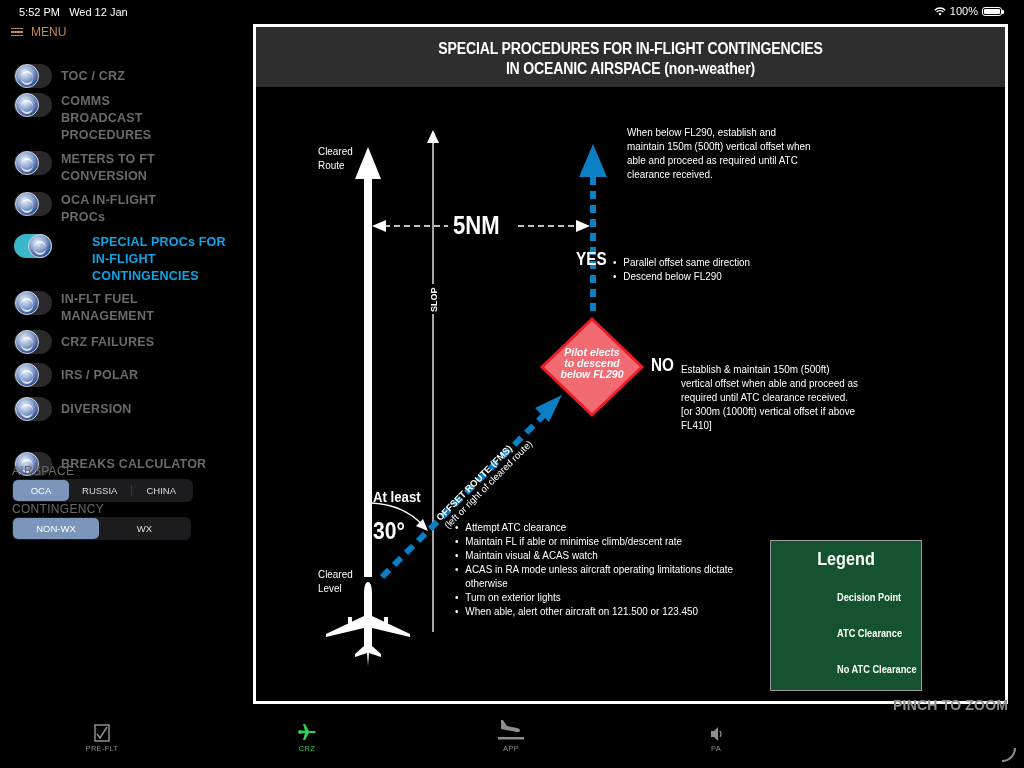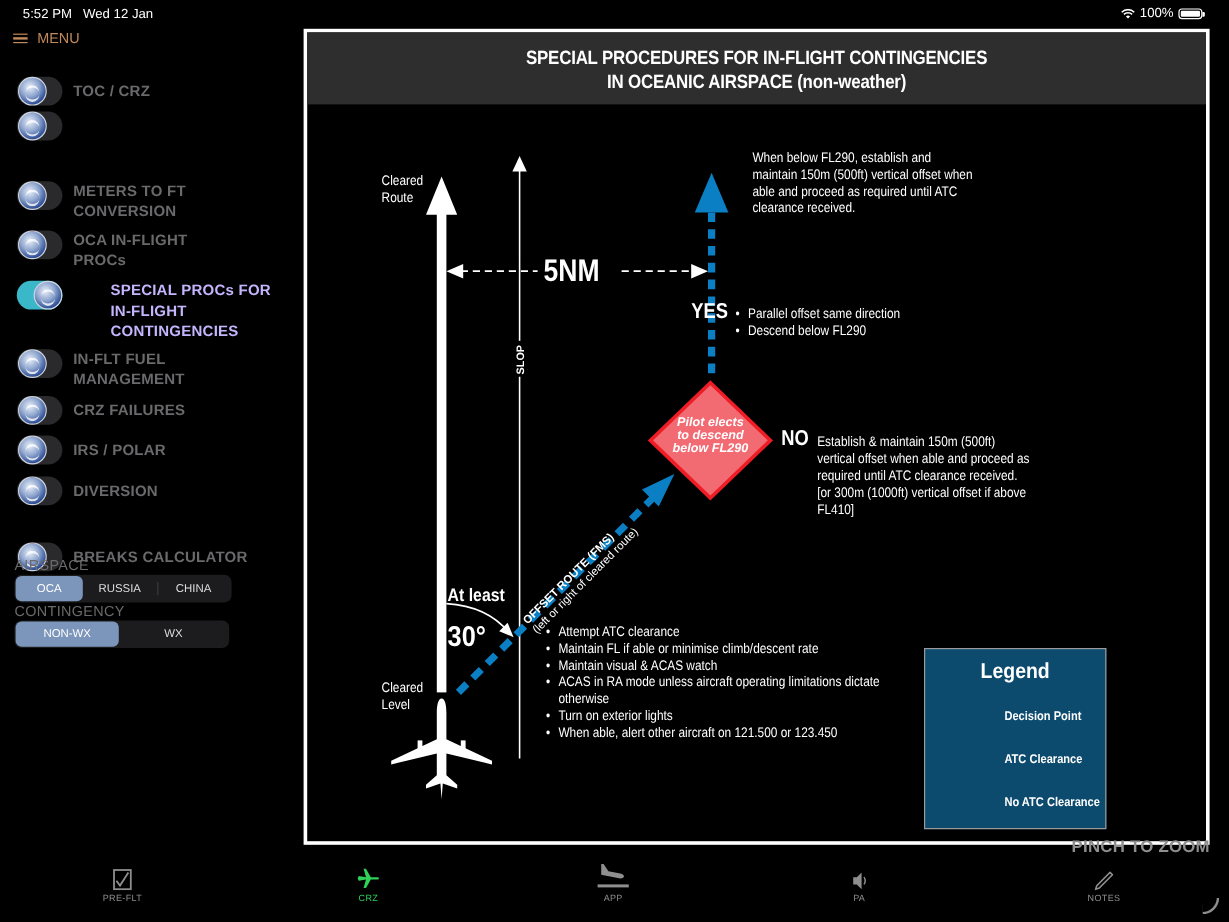--- a/index.html
+++ b/index.html
@@ -21,42 +21,42 @@
   
   .sidebar { position: absolute; left: 14px; top: 62px; width: 230px; }
   .nav-item { position: absolute; left: 0; display: flex; align-items: flex-start; width: 230px; }
   .toggle { width: 38px; height: 24px; border-radius: 12px; background: #2a2a2c; position: relative; flex-shrink: 0; margin-top: 0px; }
   .toggle.on { background: #3ab7c9; }
   .knob { position: absolute; left: 1px; top: 0px; width: 24px; height: 24px; border-radius: 50%;
           background: radial-gradient(circle at 40% 35%, #e8eef8 0%, #8fa6cf 40%, #2b4b93 75%, #1b2e66 100%); border: 1px solid #cfd6e2; }
   .toggle.on .knob { left: 14px; }
   .knob::before { content: ""; position: absolute; left: 5px; top: 6px; width: 12px; height: 10px; border-top: 2px solid #fff; border-bottom: 2px solid #fff; border-radius: 50%; opacity: .8; }
   .nav-label { margin-left: 9px; font-size: 12.5px; font-weight: bold; color: #6a6a6c; line-height: 17px; letter-spacing: .2px; }
-  .nav-item.active .nav-label { color: #c4b5fd; margin-left: 40px; }
+  .nav-item.active .nav-label { color: #0ea5e9; margin-left: 40px; }
 
   .section-label { position: absolute; left: 12px; font-size: 12px; color: #6a6a6c; letter-spacing: .3px; }
   .segmented { position: absolute; left: 12px; height: 23px; background: #1c1c1e; border-radius: 6px; display: flex; padding: 1px; }
   .seg { flex: 1; display: flex; align-items: center; justify-content: center; font-size: 9.5px; color: #ddd; border-radius: 5px; position: relative; }
   .seg.selected { background: #7c95ba; color: #fff; }
   .seg + .seg:not(.selected)::before { content: ""; position: absolute; left: 0; top: 5px; bottom: 5px; width: 1px; background: #3a3a3c; }
   .seg.selected + .seg::before { display: none; }
 
   
   .panel { position: absolute; left: 253px; top: 24px; width: 755px; height: 680px; border: 3px solid #fff; background: #000; }
   .panel-header { position: absolute; left: 0; top: 0; right: 0; height: 60px; background: #2e2e2e; text-align: center; padding-top: 12px; }
   .panel-title { font-family: "Liberation Sans", sans-serif; font-weight: bold; font-size: 16px; line-height: 20px; color: #fff; transform: scaleX(.88); letter-spacing: -.2px; }
   .diagram { position: absolute; left: 0; top: 0; }
 
   .txt { position: absolute; font-size: 11.5px; line-height: 14px; color: #fff; transform-origin: left top; }
   .narrow { transform: scaleX(.86); }
   .bullets { list-style: none; }
   .bullets li { position: relative; padding-left: 12px; }
   .bullets li::before { content: "•"; position: absolute; left: 0; top: 0; }
 
-  .legend { position: absolute; left: 514px; top: 513px; width: 152px; height: 151px; border: 1.5px solid #9a9a9a; background: #0c4a6e; }
+  .legend { position: absolute; left: 514px; top: 513px; width: 152px; height: 151px; border: 1.5px solid #9a9a9a; background: #14532d; }
   .legend-title { position: absolute; left: 0; right: 0; top: 8px; text-align: center; font-size: 18px; font-weight: bold; transform: scaleX(.9); }
   .legend-label { position: absolute; left: 66px; font-size: 10.5px; font-weight: bold; transform: scaleX(.88); transform-origin: left top; white-space: nowrap; }
 
   .pinch { position: absolute; left: 893px; top: 697px; font-size: 14px; font-weight: bold; color: #8e8e8e; letter-spacing: .2px; }
 
   
   .tabbar { position: absolute; left: 0; top: 716px; width: 1024px; height: 52px; }
   .tab { position: absolute; top: 0; width: 90px; margin-left: -45px; text-align: center; }
   .tab-icon { height: 26px; display: flex; align-items: flex-end; justify-content: center; }
   .tab-label { font-size: 7.5px; color: #8e8e8e; margin-top: 2px; letter-spacing: .3px; }
@@ -91,20 +91,21 @@
   <div class="nav-item" style="top:2px">
     <div class="toggle">
         <div class="knob"></div>
       </div>
     <div class="nav-label" style="margin-top:4px">TOC / CRZ</div>
   </div>
   <div class="nav-item" style="top:31px">
     <div class="toggle">
         <div class="knob"></div>
       </div>
+    <div class="nav-label" style="width:110px">COMMS BROADCAST PROCEDURES</div>
   </div>
   <div class="nav-item" style="top:89px">
     <div class="toggle">
         <div class="knob"></div>
       </div>
     <div class="nav-label" style="width:110px">METERS TO FT CONVERSION</div>
   </div>
   <div class="nav-item" style="top:130px">
     <div class="toggle">
         <div class="knob"></div>
@@ -288,22 +289,14 @@
   </div>
   <div class="tab" style="left:716px">
     <div class="tab-icon">
       <svg width="14" height="16" viewBox="0 0 14 16">
         <path d="M2 5 L5 5 L9 1 L9 15 L5 11 L2 11 Z" fill="#8e8e8e"></path>
         <path d="M11 5 Q13 8 11 11" stroke="#8e8e8e" stroke-width="1.2" fill="none"></path>
       </svg>
     </div>
     <div class="tab-label">PA</div>
   </div>
-  <div class="tab" style="left:920px">
-    <div class="tab-icon">
-      <svg width="16" height="16" viewBox="0 0 16 16">
-        <path d="M13 1 L15 3 L4 14 L1 15 L2 12 Z" fill="none" stroke="#8e8e8e" stroke-width="1.3"></path>
-      </svg>
-    </div>
-    <div class="tab-label">NOTES</div>
-  </div>
   <div class="resize-grip"></div>
 </div>
 
 </body></html>

